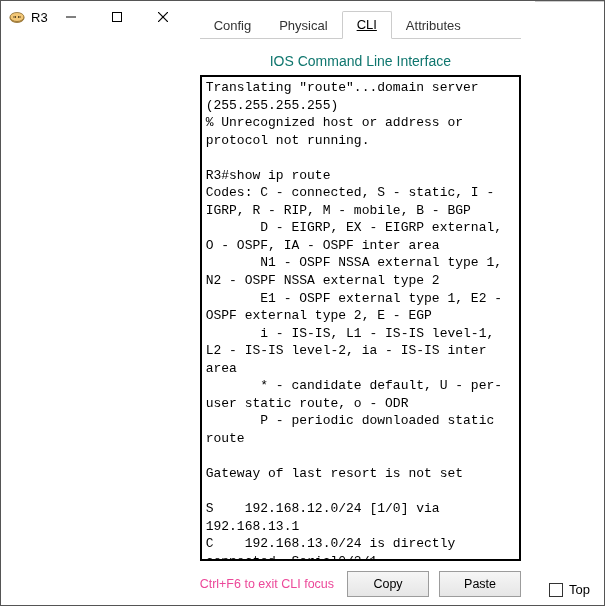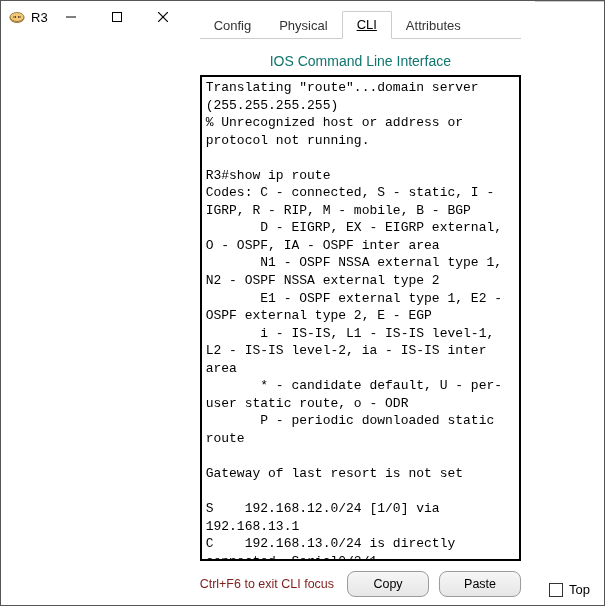--- a/index.html
+++ b/index.html
@@ -107,33 +107,33 @@
     .terminal::-webkit-scrollbar-thumb { background: #c0c0c0; }
     .button-row {
       display: flex;
       align-items: center;
       margin-top: 10px;
       gap: 10px;
     }
     .hint {
       flex: 1;
       font-size: 12.5px;
-      color: #7f1d1d;
+      color: #ec4899;
     }
     .action-btn {
       width: 82px;
       height: 26px;
       border: 1px solid #9c9c9c;
       background: linear-gradient(#f6f6f6, #e6e6e6);
       font-size: 12.5px;
       cursor: pointer;
       display: flex;
       align-items: center;
       justify-content: center;
-      border-radius: 8px;
+      border-radius: 0;
     }
     .bottom-bar {
       border-top: 1px solid #ccc;
       padding: 8px 14px;
       display: flex;
       align-items: flex-end;
     }
     .checkbox {
       width: 14px;
       height: 14px;

